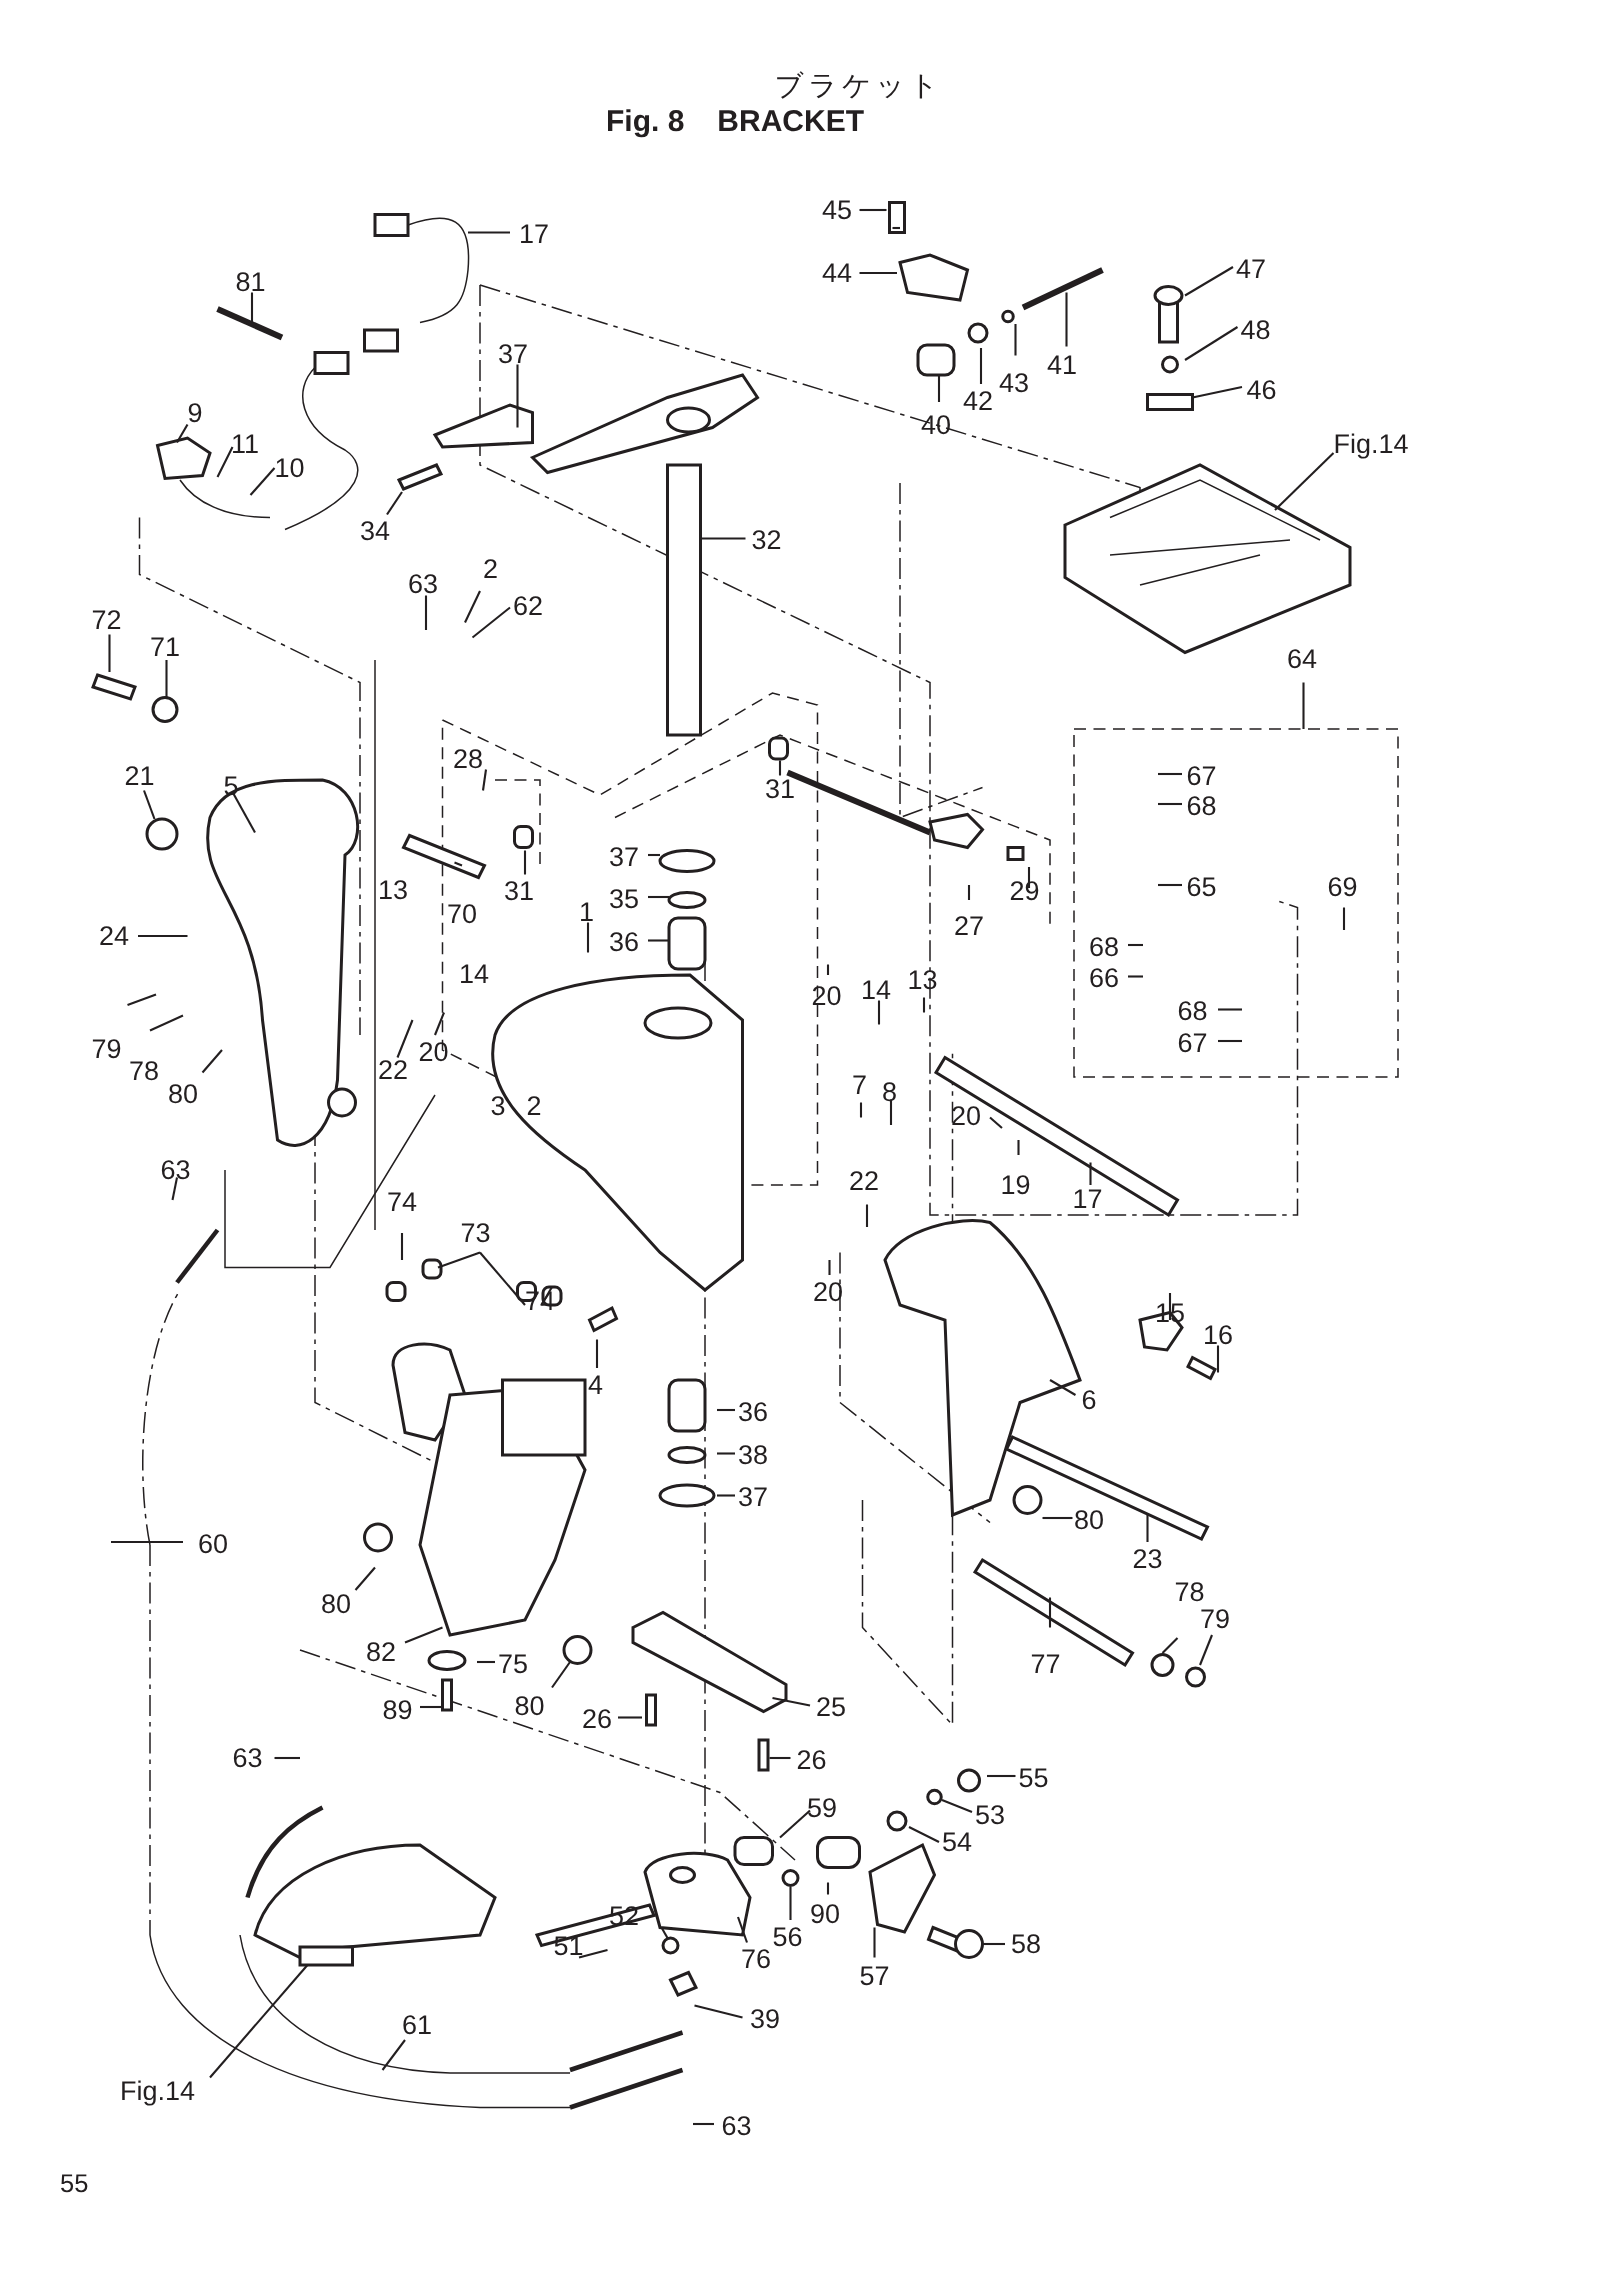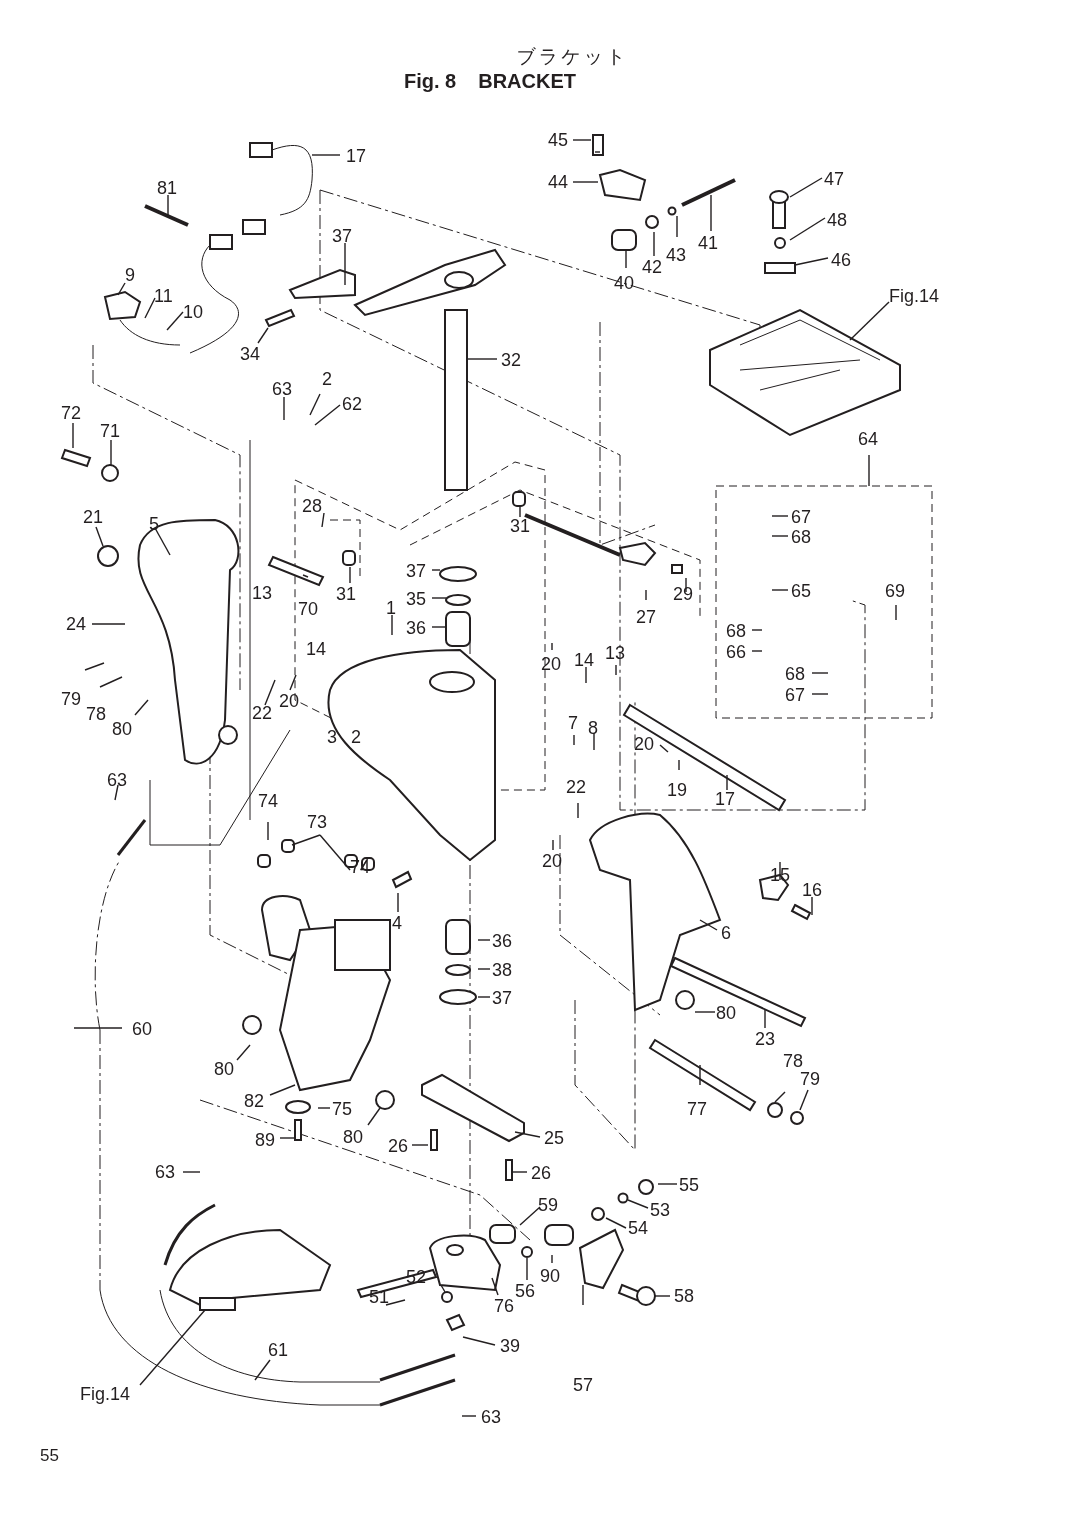--- a/index.html
+++ b/index.html
@@ -368,21 +368,21 @@
 <div class="lbl" style="left:155px;top:1163px">63</div>
 <div class="lbl" style="left:679px;top:1176px">55</div>
 <div class="lbl" style="left:650px;top:1201px">53</div>
 <div class="lbl" style="left:538px;top:1196px">59</div>
 <div class="lbl" style="left:628px;top:1219px">54</div>
 <div class="lbl" style="left:406px;top:1268px">52</div>
 <div class="lbl" style="left:540px;top:1267px">90</div>
 <div class="lbl" style="left:515px;top:1282px">56</div>
 <div class="lbl" style="left:494px;top:1297px">76</div>
 <div class="lbl" style="left:369px;top:1288px">51</div>
-<div class="lbl" style="left:573px;top:1376px">57</div>
+<div class="lbl" style="left:573px;top:1308px">57</div>
 <div class="lbl" style="left:674px;top:1287px">58</div>
 <div class="lbl" style="left:500px;top:1337px">39</div>
 <div class="lbl" style="left:268px;top:1341px">61</div>
 <div class="lbl" style="left:481px;top:1408px">63</div>
 
 <div class="lbl" style="left:889px;top:287px">Fig.14</div>
 <div class="lbl" style="left:80px;top:1385px">Fig.14</div>
 
 <div class="page-num">55</div>
 

